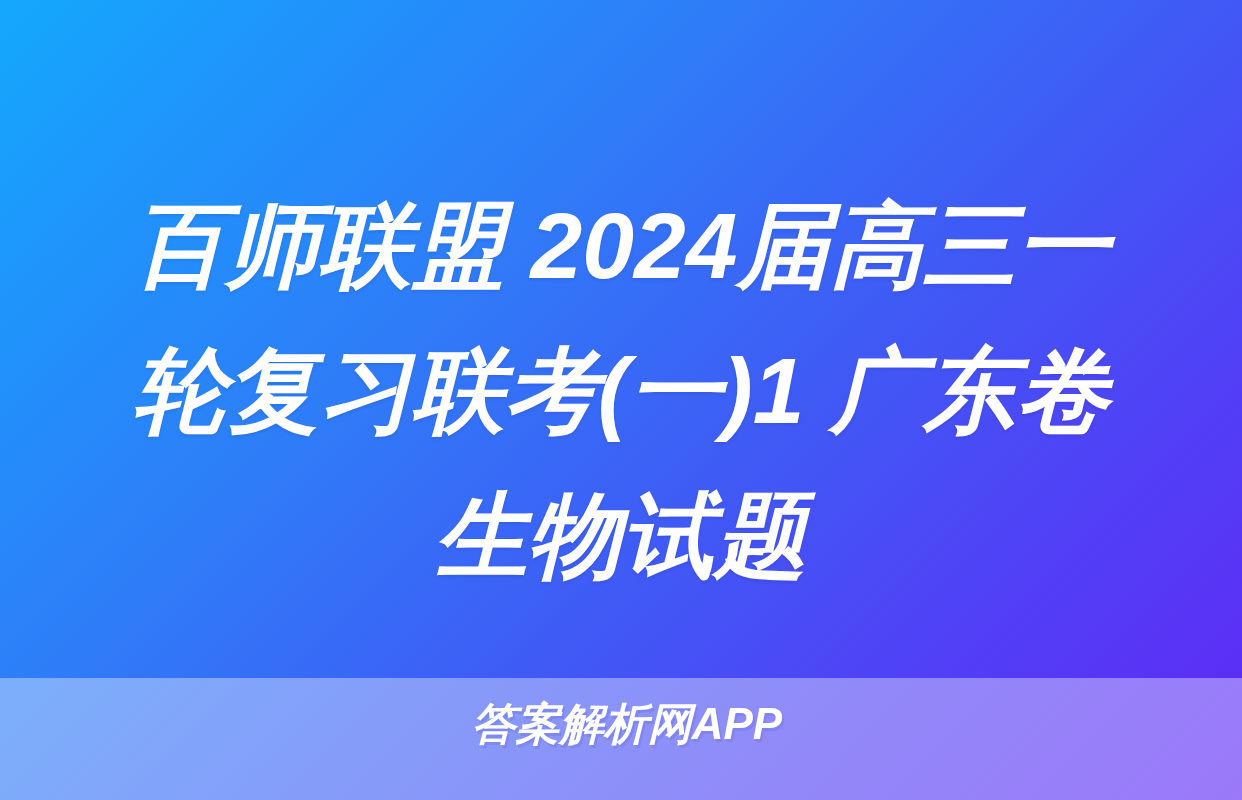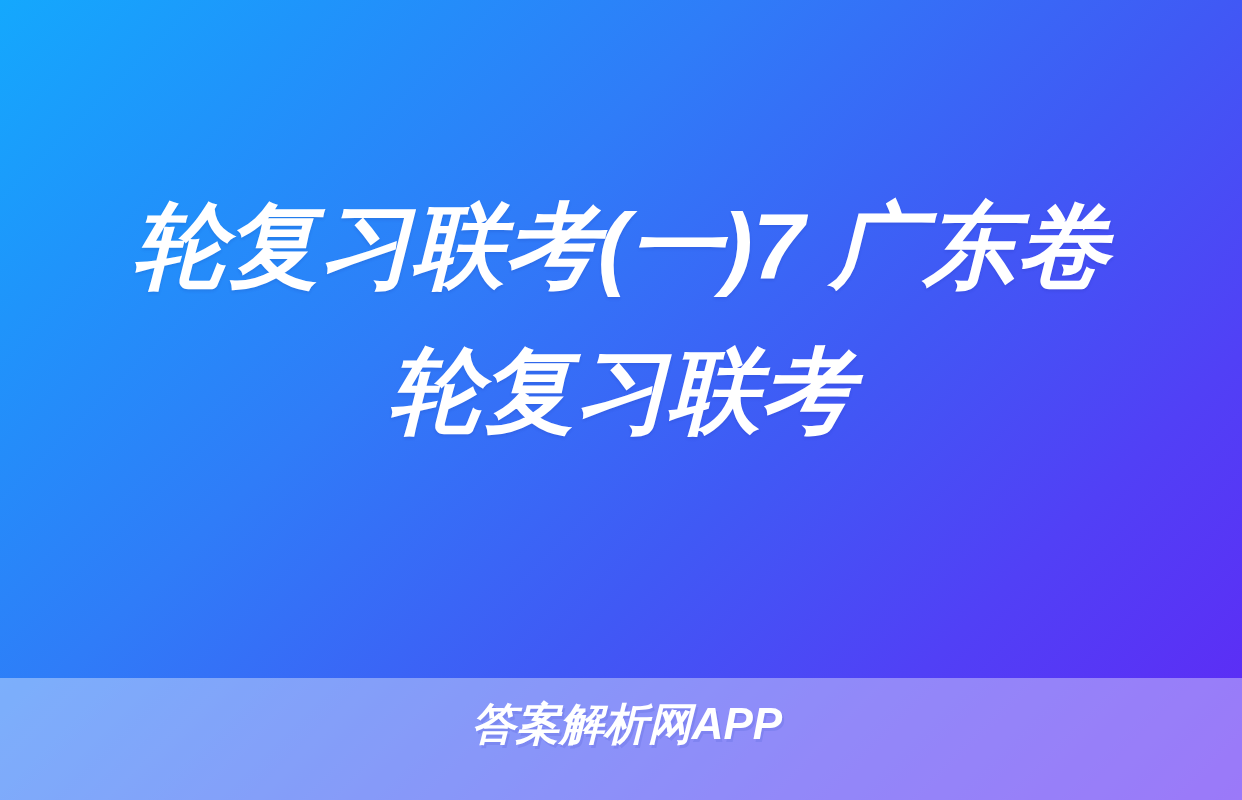--- a/index.html
+++ b/index.html
@@ -70,21 +70,22 @@
     white-space: nowrap;
     text-shadow: 2px 3px 0 rgba(110, 120, 230, 0.45);
   }
 </style>
 </head>
 <body>
 
 <div id="poster">
 
   <div id="title-block">
-    <span class="title-line">轮复习联考(一)7 广东卷</span>
-    <span class="title-line">轮复习联考</span>
+    <span class="title-line">百师联盟 2024届高三一</span>
+    <span class="title-line">轮复习联考(一)1 广东卷</span>
+    <span class="title-line">生物试题</span>
   </div>
 
   <div id="footer-band">
     <div id="footer-text">答案解析网APP</div>
   </div>
 
 </div>
 
 </body></html>

